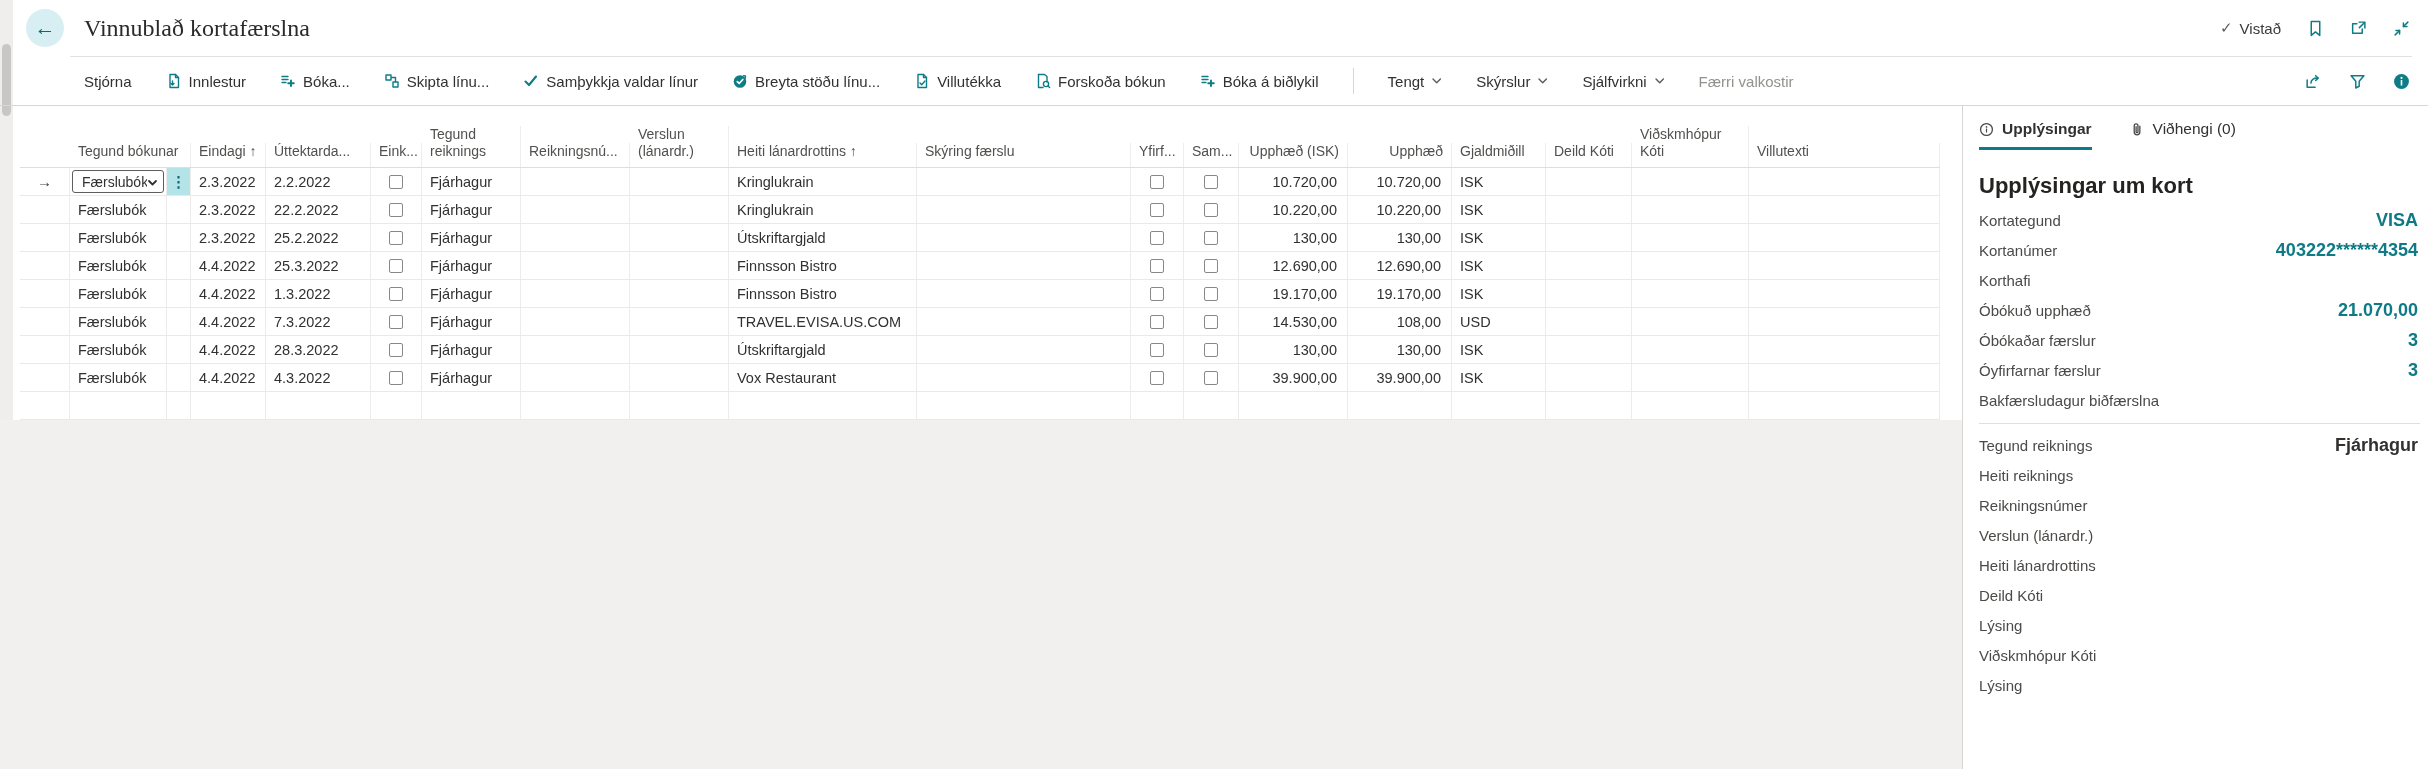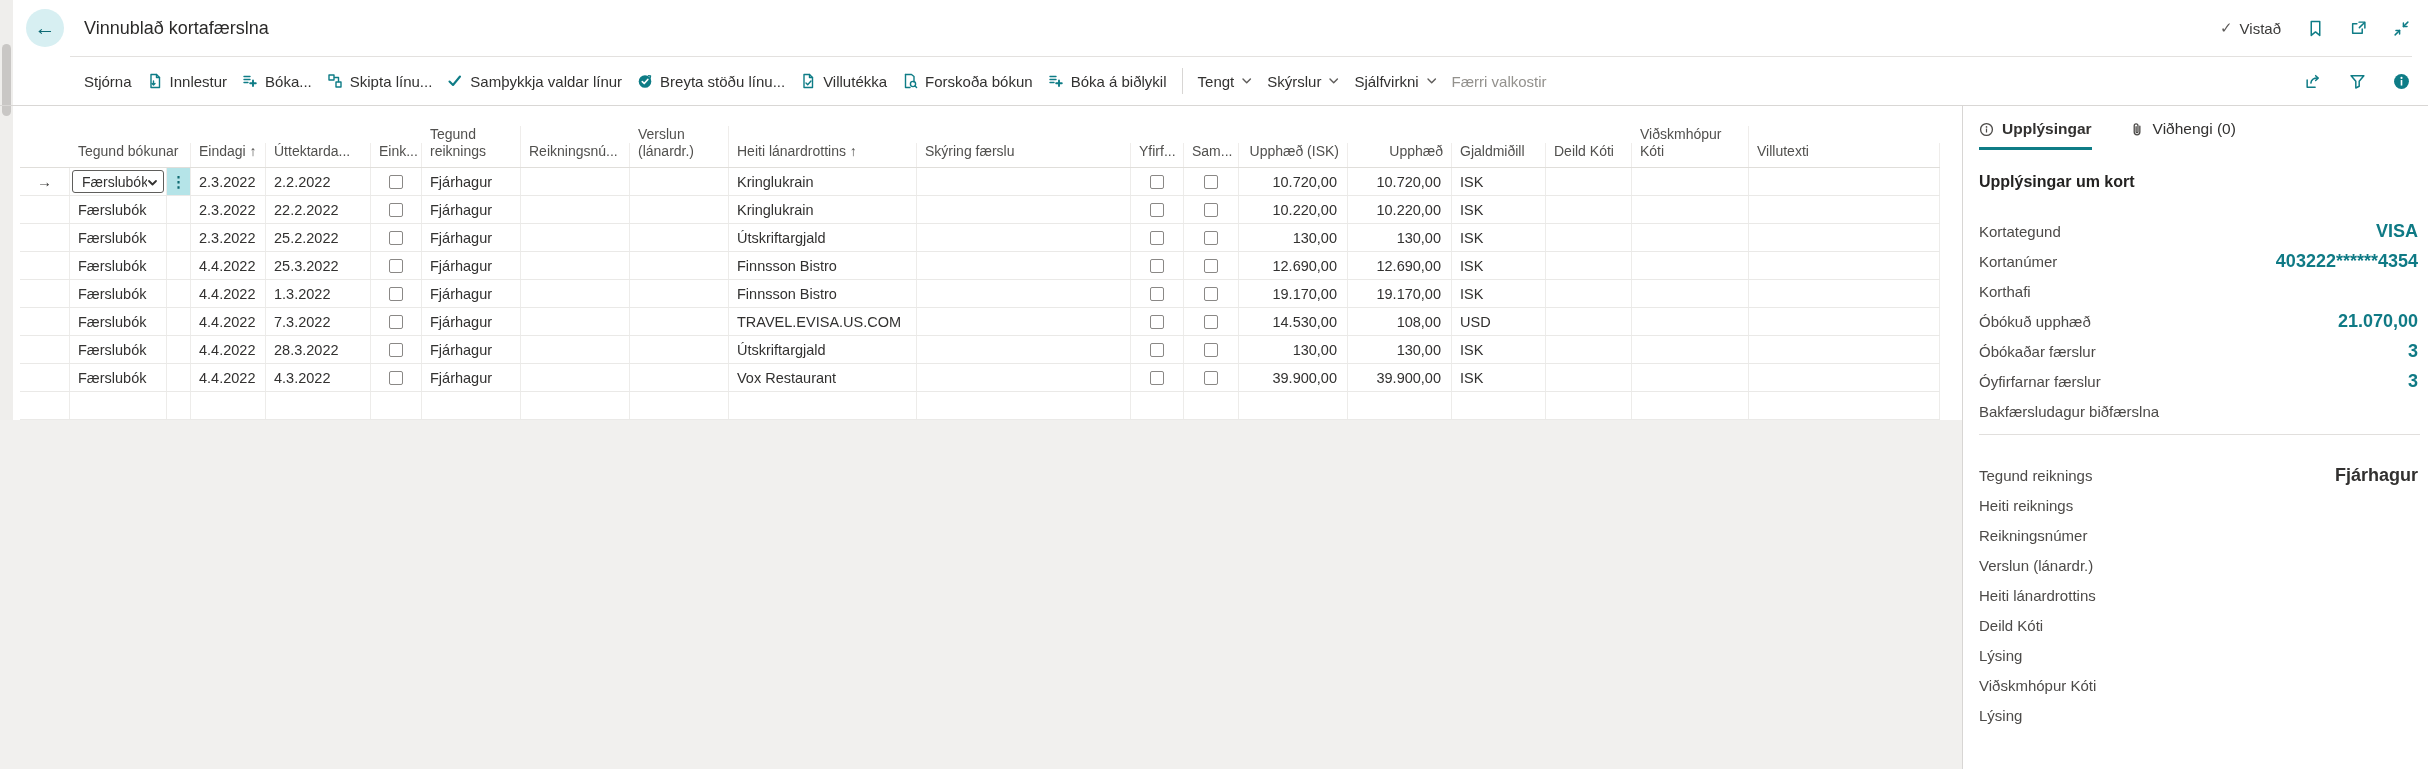--- a/index.html
+++ b/index.html
@@ -8,28 +8,28 @@
 
   
   .left-strip { position:absolute; left:0; top:0; width:13px; height:769px; background:#efeeec; }
   .left-strip .thumb { position:absolute; left:2px; top:44px; width:9px; height:72px; background:#c9c7c5; border-radius:5px; }
 
   
   .titlebar { position:absolute; left:13px; top:0; right:0; height:56px; background:#fff; }
   .back-btn { position:absolute; left:13px; top:9px; width:38px; height:38px; border-radius:50%;
               background:#d7eff2; display:flex; align-items:center; justify-content:center;
               color:#0e6b75; font-size:21px; cursor:pointer; }
-  .page-title { position:absolute; left:71px; top:0; height:56px; line-height:56px; font-size:18px; color:#2b2a29; }
+  .page-title { position:absolute; left:71px; top:0; height:56px; line-height:56px; font-size:24px; color:#2b2a29;font-family:Liberation Serif, serif; }
   .title-right { position:absolute; right:18px; top:0; height:56px; display:flex; align-items:center; gap:26px; }
   .saved { display:flex; align-items:center; gap:7px; font-size:15px; color:#3b3a39; }
   .titlebar-rule { position:absolute; left:57px; right:16px; top:56px; height:1px; background:#e3e1df; }
 
   
   .toolbar { position:absolute; left:13px; top:57px; right:150px; height:48px;
-             display:flex; align-items:center; padding-left:71px; gap:15px; white-space:nowrap; }
+             display:flex; align-items:center; padding-left:71px; gap:34px; white-space:nowrap; }
   .tb-item { display:flex; align-items:center; gap:7px; font-size:15px; color:#323130; cursor:pointer; }
   .tb-item.dim { color:#93918d; }
   .tb-sep { width:1px; height:26px; background:#d8d6d4; }
   .toolbar-right { position:absolute; right:18px; top:57px; height:48px; display:flex; align-items:center; gap:27px; }
   .toolbar-rule { position:absolute; left:0; right:0; top:105px; height:1px; background:#d9d7d5; }
 
   .svg-ic { display:block; }
 
   
   .left-region { position:absolute; left:13px; top:106px; width:1949px; height:663px; background:#fff; }
@@ -54,22 +54,22 @@
   .sel-box .sel-txt { overflow:hidden; white-space:nowrap; }
   .handle-cell { background:#b5e4e8; color:#0e6a72; font-size:15px; font-weight:bold; }
 
   
   .panel { position:absolute; left:1962px; top:106px; width:466px; height:663px; background:#fff;
            border-left:1px solid #d8d6d4; padding:0 8px 0 16px; }
   .tabs { display:flex; gap:38px; margin-top:14px; }
   .tab { display:flex; align-items:center; gap:8px; font-size:15.5px; color:#323130;
          padding-bottom:9px; border-bottom:3px solid transparent; cursor:pointer; }
   .tab.active { font-weight:bold; border-bottom-color:#0e7c86; }
-  .sec-title { font-size:16px; font-weight:bold; color:#242322; margin-top:23px; }
-  .fields { margin-top:25px; }
+  .sec-title { font-size:22px; font-weight:bold; color:#242322; margin-top:23px; }
+  .fields { margin-top:6px; }
   .field { height:30px; display:flex; align-items:center; justify-content:space-between; padding-right:2px; }
   .field .flabel { font-size:15px; color:#4c4a48; }
   .field .fvalue { font-size:18px; color:#323130;font-weight:bold; }
   .field .fvalue.link { color:#0f7a85; cursor:pointer; }
   .pdivider { height:1px; background:#e1dfdd; margin-top:8px; }
 </style>
 </head>
 <body>
 
 <div class="left-strip">

